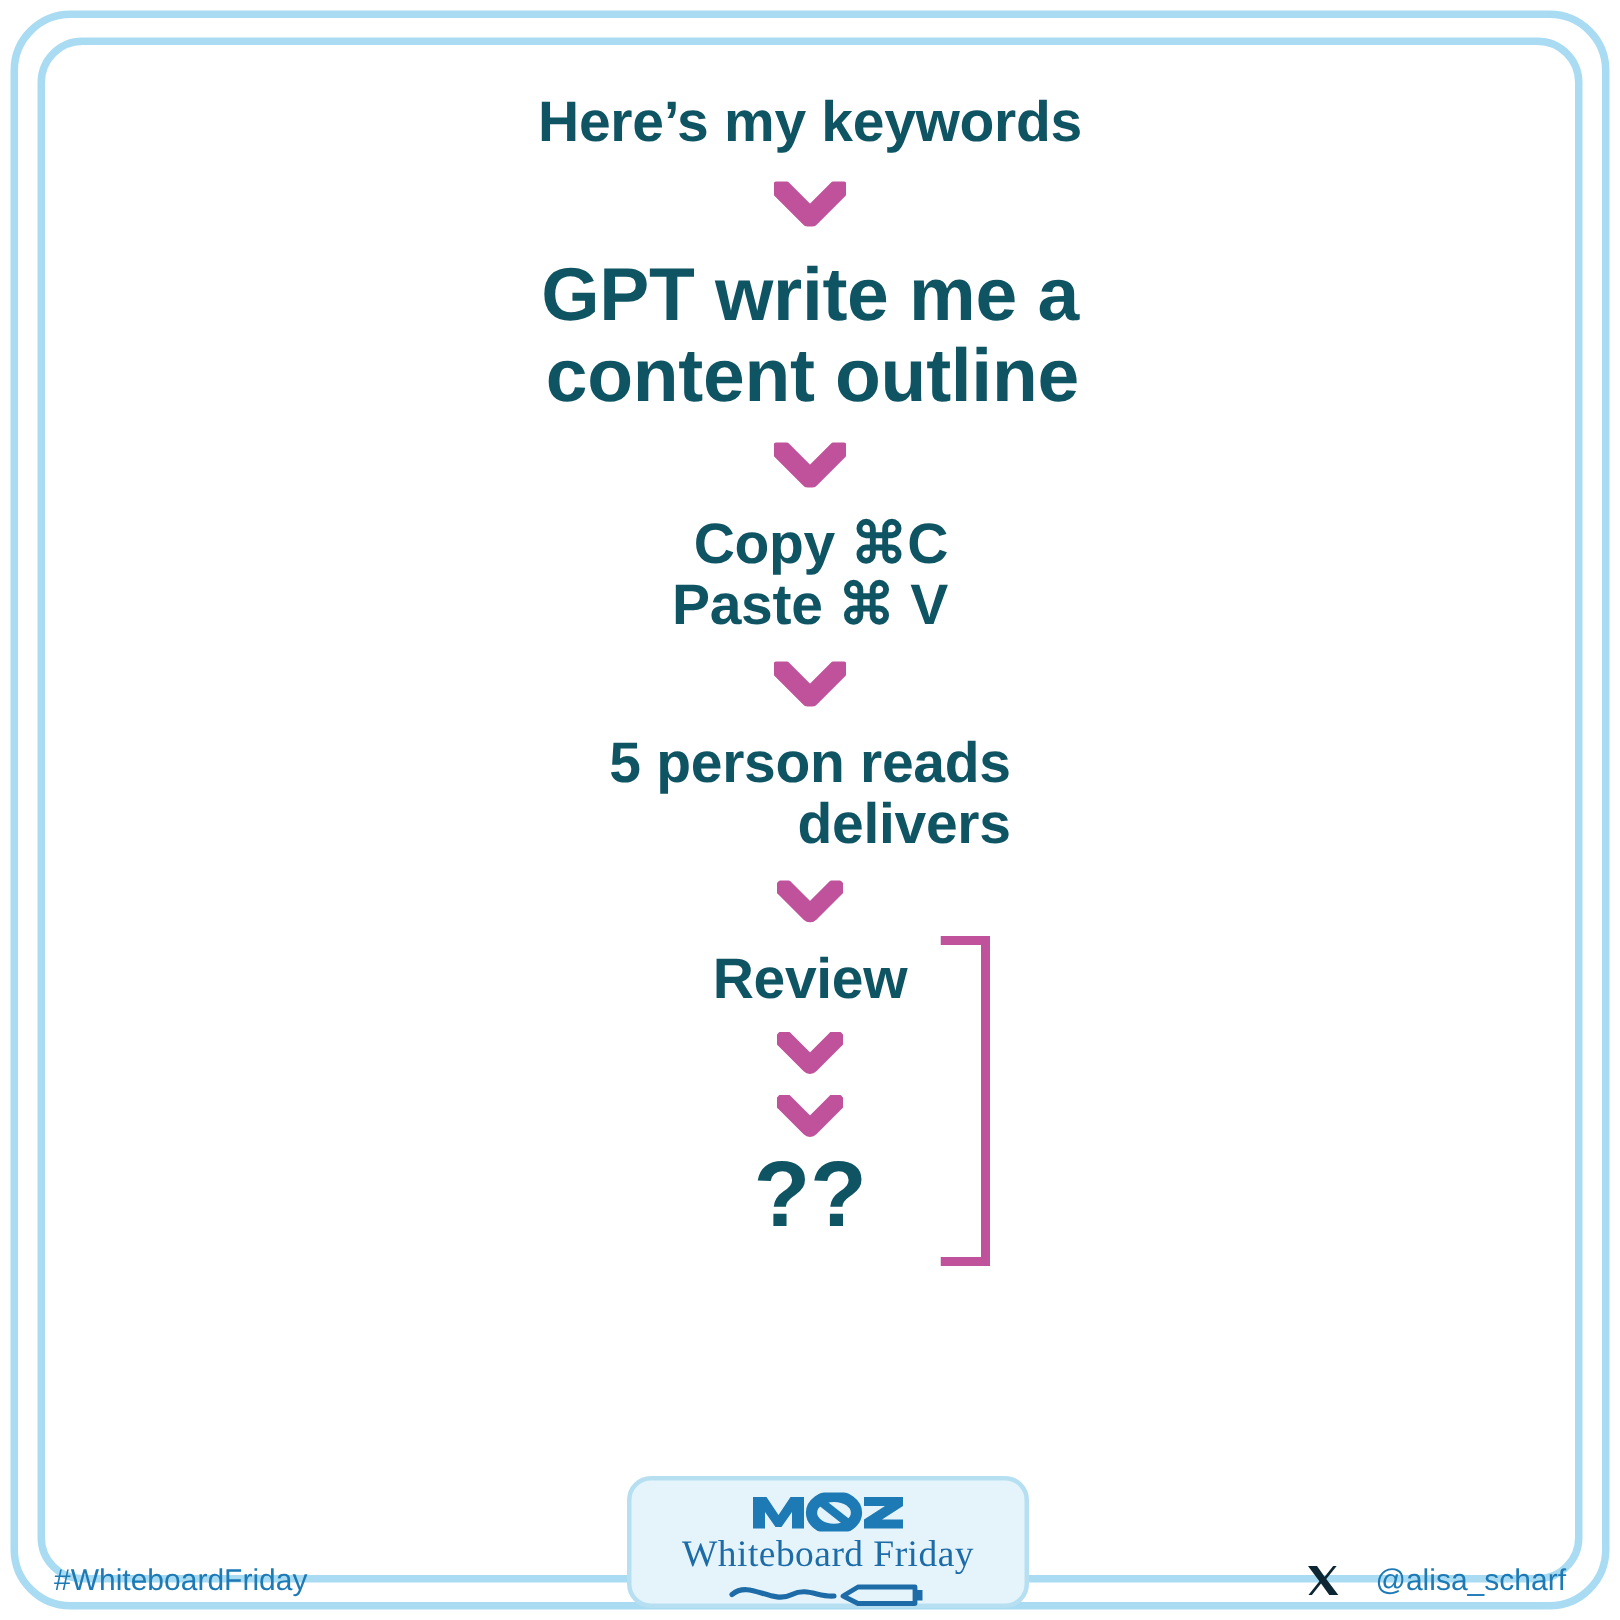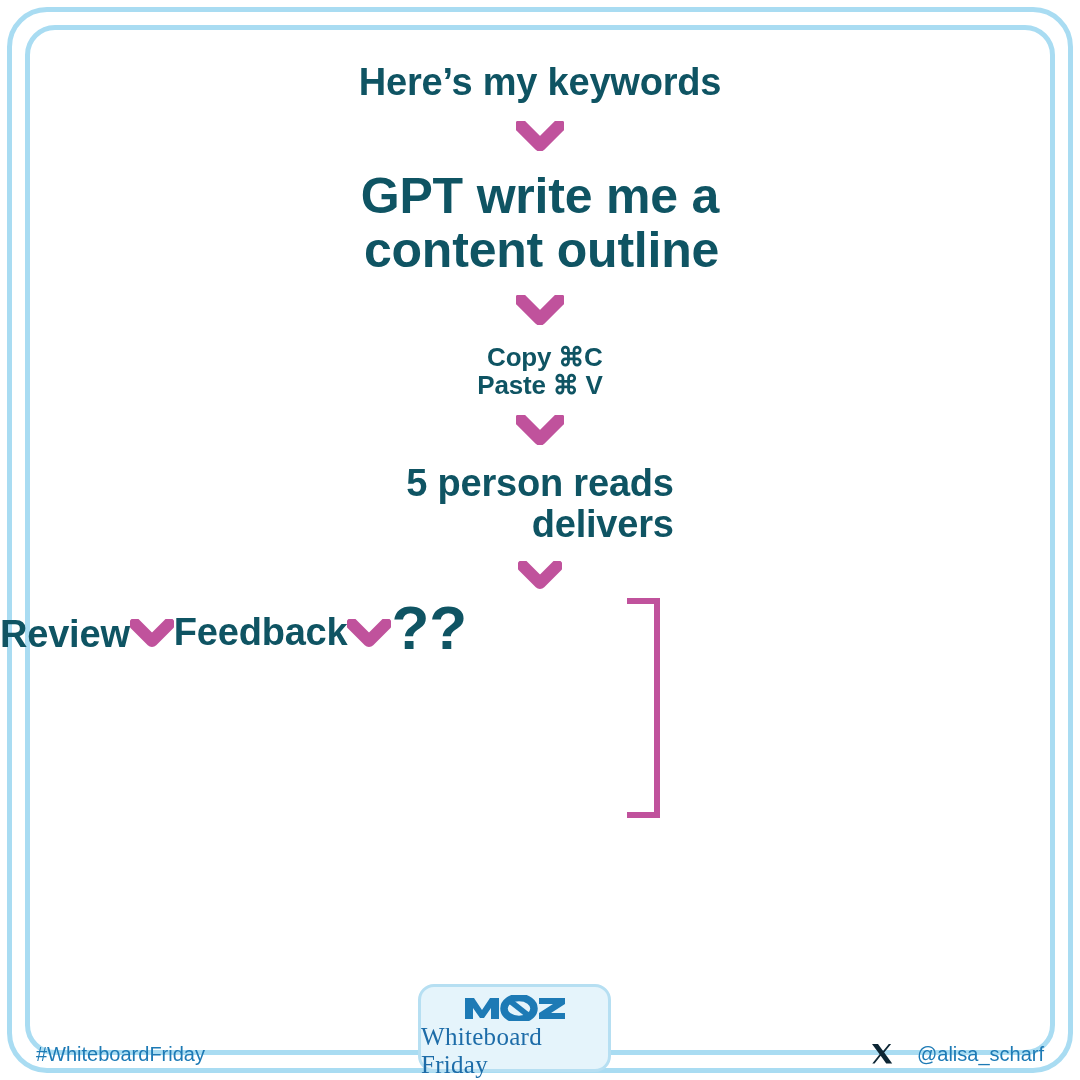--- a/index.html
+++ b/index.html
@@ -49,38 +49,38 @@
   }
   .chevron{
     display:block;
     line-height:0;
   }
 
   
   #review-group{
     position:relative;
     display:flex;
-    flex-direction:row;
+    flex-direction:column;
     align-items:center;
     width:100%;
   }
   #bracket{
     position:absolute;
     left:627px;
     top:8px;
     width:40px;
     height:222px;
     pointer-events:none;
   }
 
   
   #badge{
     position:absolute;
     left:418px;top:984px;
-    width:193px;height:88px;
+    width:268px;height:88px;
     background:#e5f4fb;
     border:3px solid #b6dff2;
     border-radius:16px;
     display:flex;
     flex-direction:column;
     align-items:center;
     justify-content:flex-start;
     padding-top:6px;
     box-sizing:border-box;
   }
@@ -131,21 +131,21 @@
 
   <div class="flow-text" style="font-size:50px;margin-top:18px;">GPT write me a
 content outline</div>
 
   <span class="chevron" style="margin-top:18px;">
     <svg width="48" height="30" viewBox="0 0 48 30">
       <path d="M5 5 L24 24 L43 5" fill="none" stroke="#c0529c" stroke-width="13" stroke-linecap="round" stroke-linejoin="round"></path>
     </svg>
   </span>
 
-  <div class="flow-text" style="font-size:26px;margin-top:18px;">Copy  ⌘C
+  <div class="flow-text" style="font-size:38px;margin-top:18px;">Copy  ⌘C
 Paste ⌘ V</div>
 
   <span class="chevron" style="margin-top:16px;">
     <svg width="48" height="30" viewBox="0 0 48 30">
       <path d="M5 5 L24 24 L43 5" fill="none" stroke="#c0529c" stroke-width="13" stroke-linecap="round" stroke-linejoin="round"></path>
     </svg>
   </span>
 
   <div class="flow-text" style="font-size:38px;margin-top:18px;">5 person reads
 delivers</div>
@@ -165,21 +165,20 @@
     </span>
 
     <div class="flow-text" style="font-size:38px;margin-top:18px;">Review</div>
 
     <span class="chevron" style="margin-top:14px;">
       <svg width="44" height="28" viewBox="0 0 44 28">
         <path d="M5 5 L22 22 L39 5" fill="none" stroke="#c0529c" stroke-width="12" stroke-linecap="round" stroke-linejoin="round"></path>
       </svg>
     </span>
 
-    <div class="flow-text" style="font-size:38px;margin-top:14px;">Feedback</div>
 
     <span class="chevron" style="margin-top:14px;">
       <svg width="44" height="28" viewBox="0 0 44 28">
         <path d="M5 5 L22 22 L39 5" fill="none" stroke="#c0529c" stroke-width="12" stroke-linecap="round" stroke-linejoin="round"></path>
       </svg>
     </span>
 
     <div class="flow-text" style="font-size:62px;margin-top:6px;">??</div>
   </div>
 </div>

